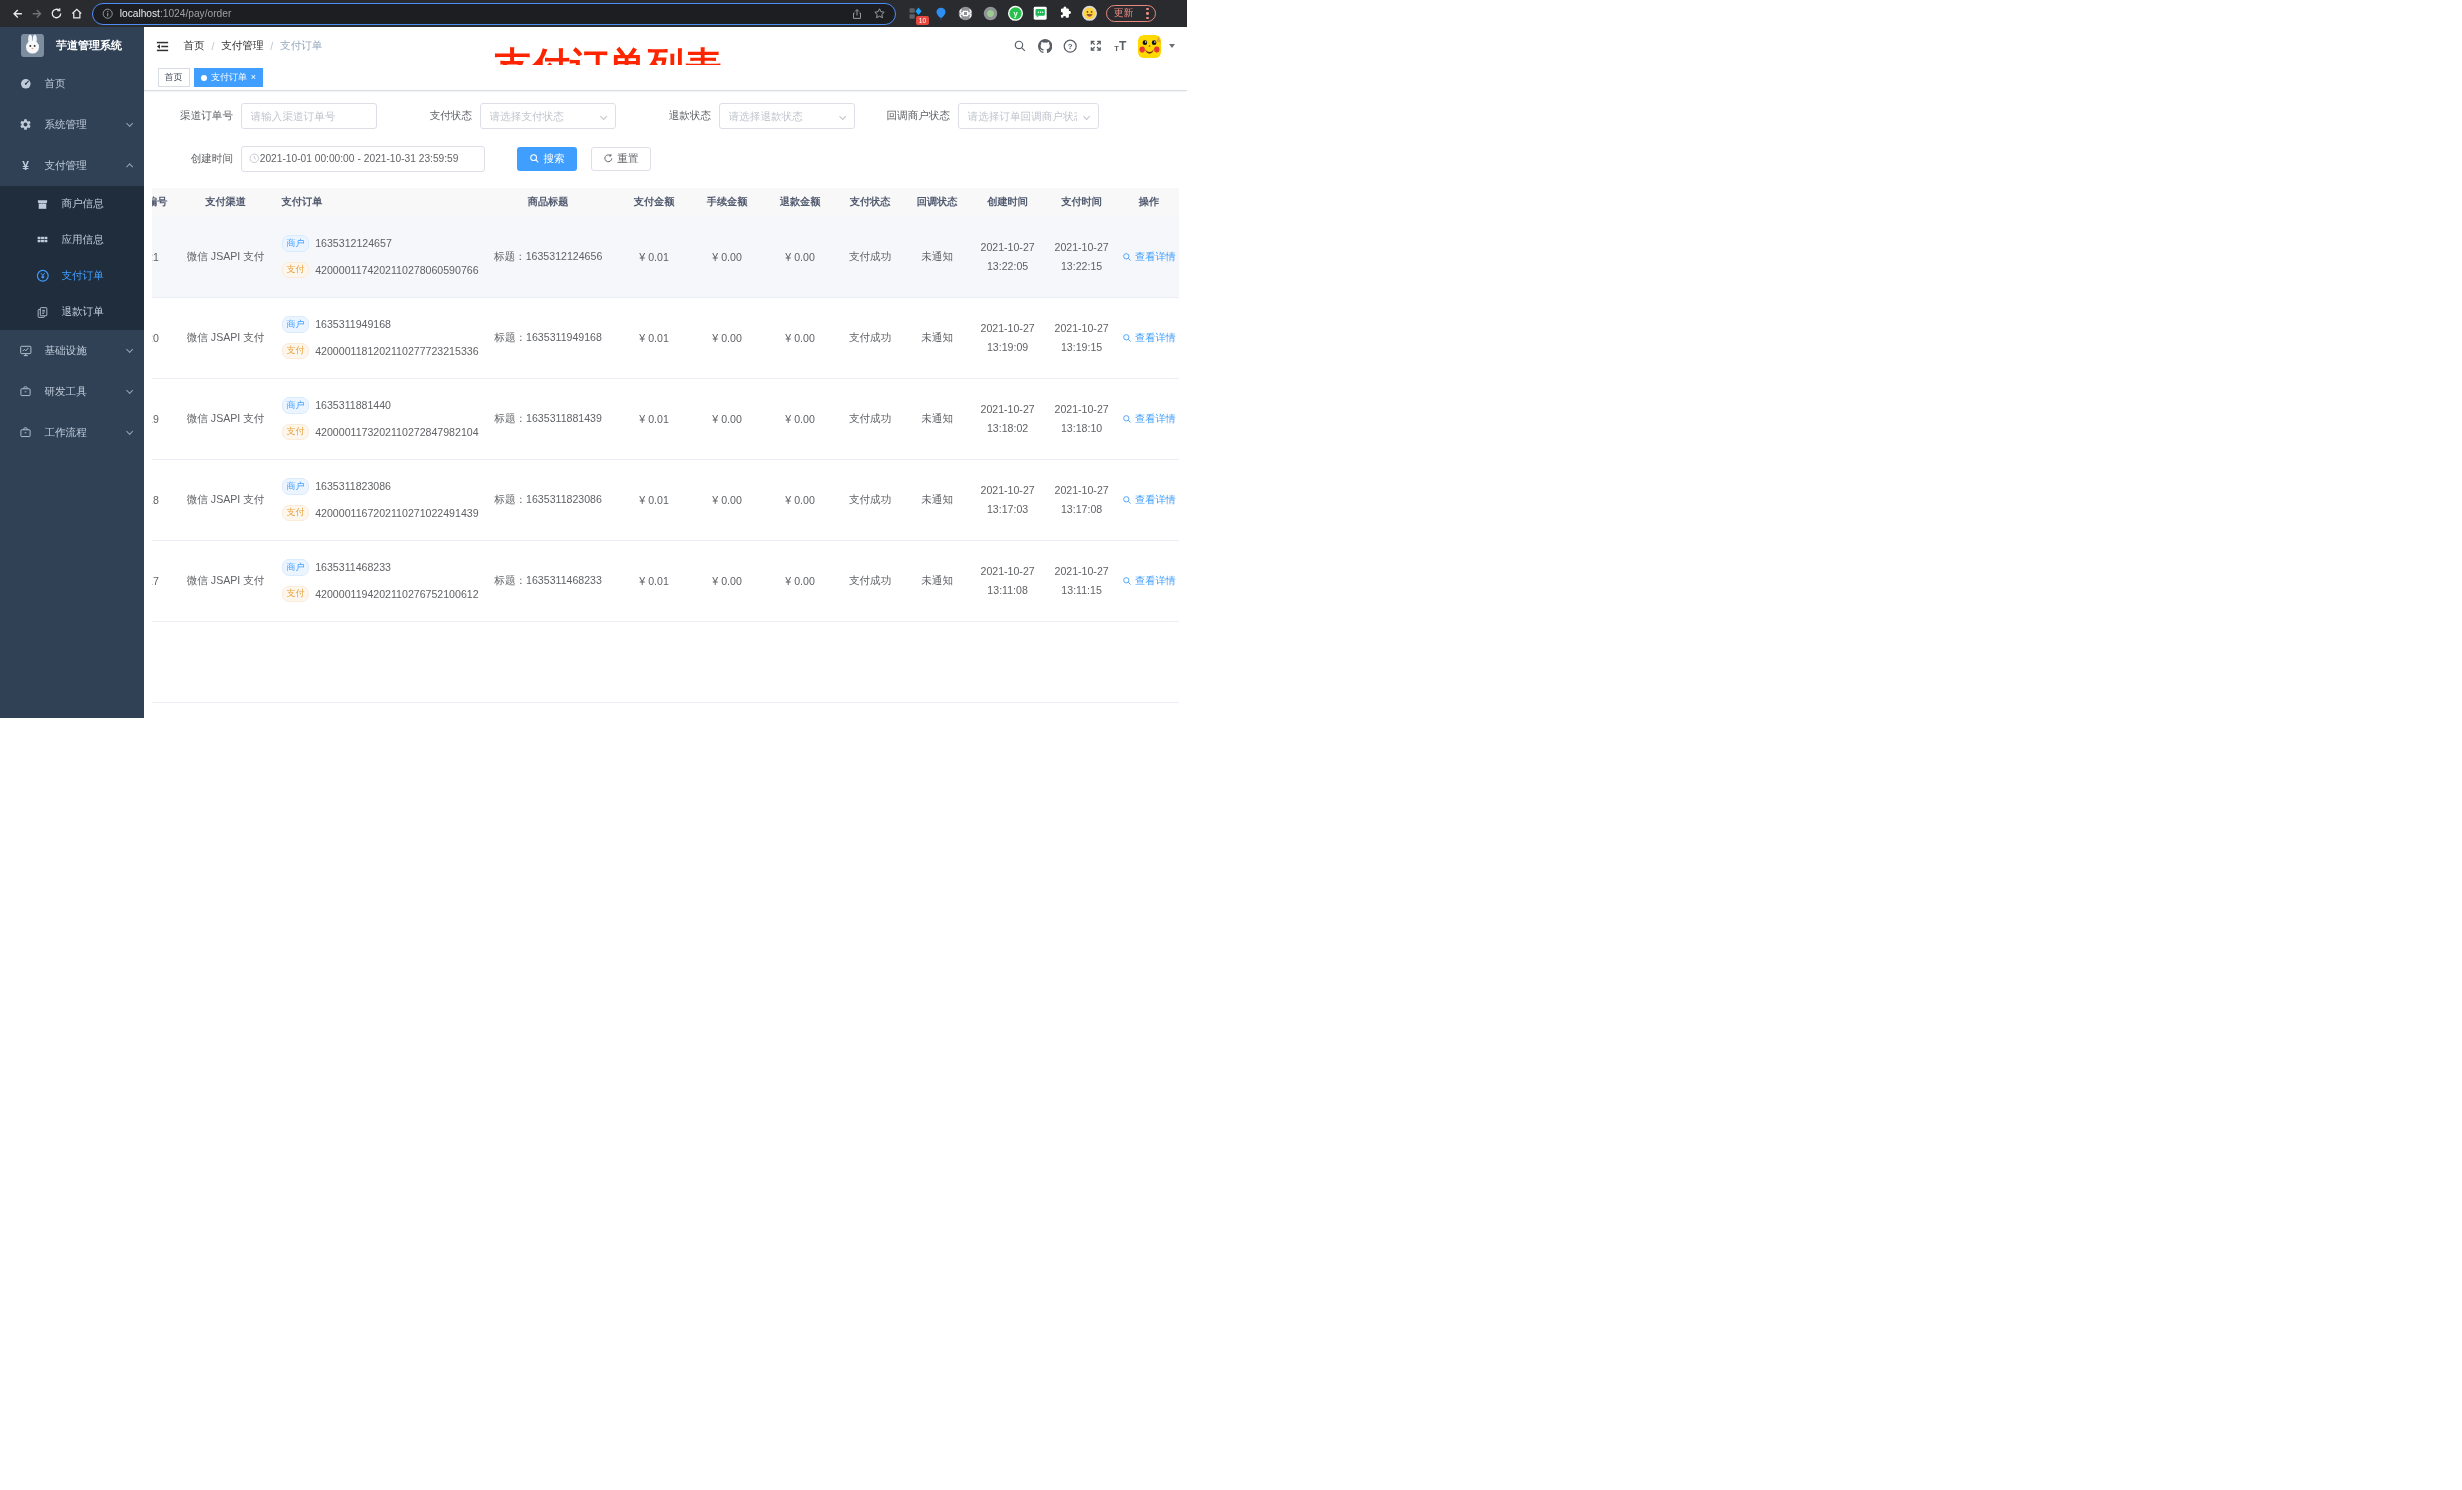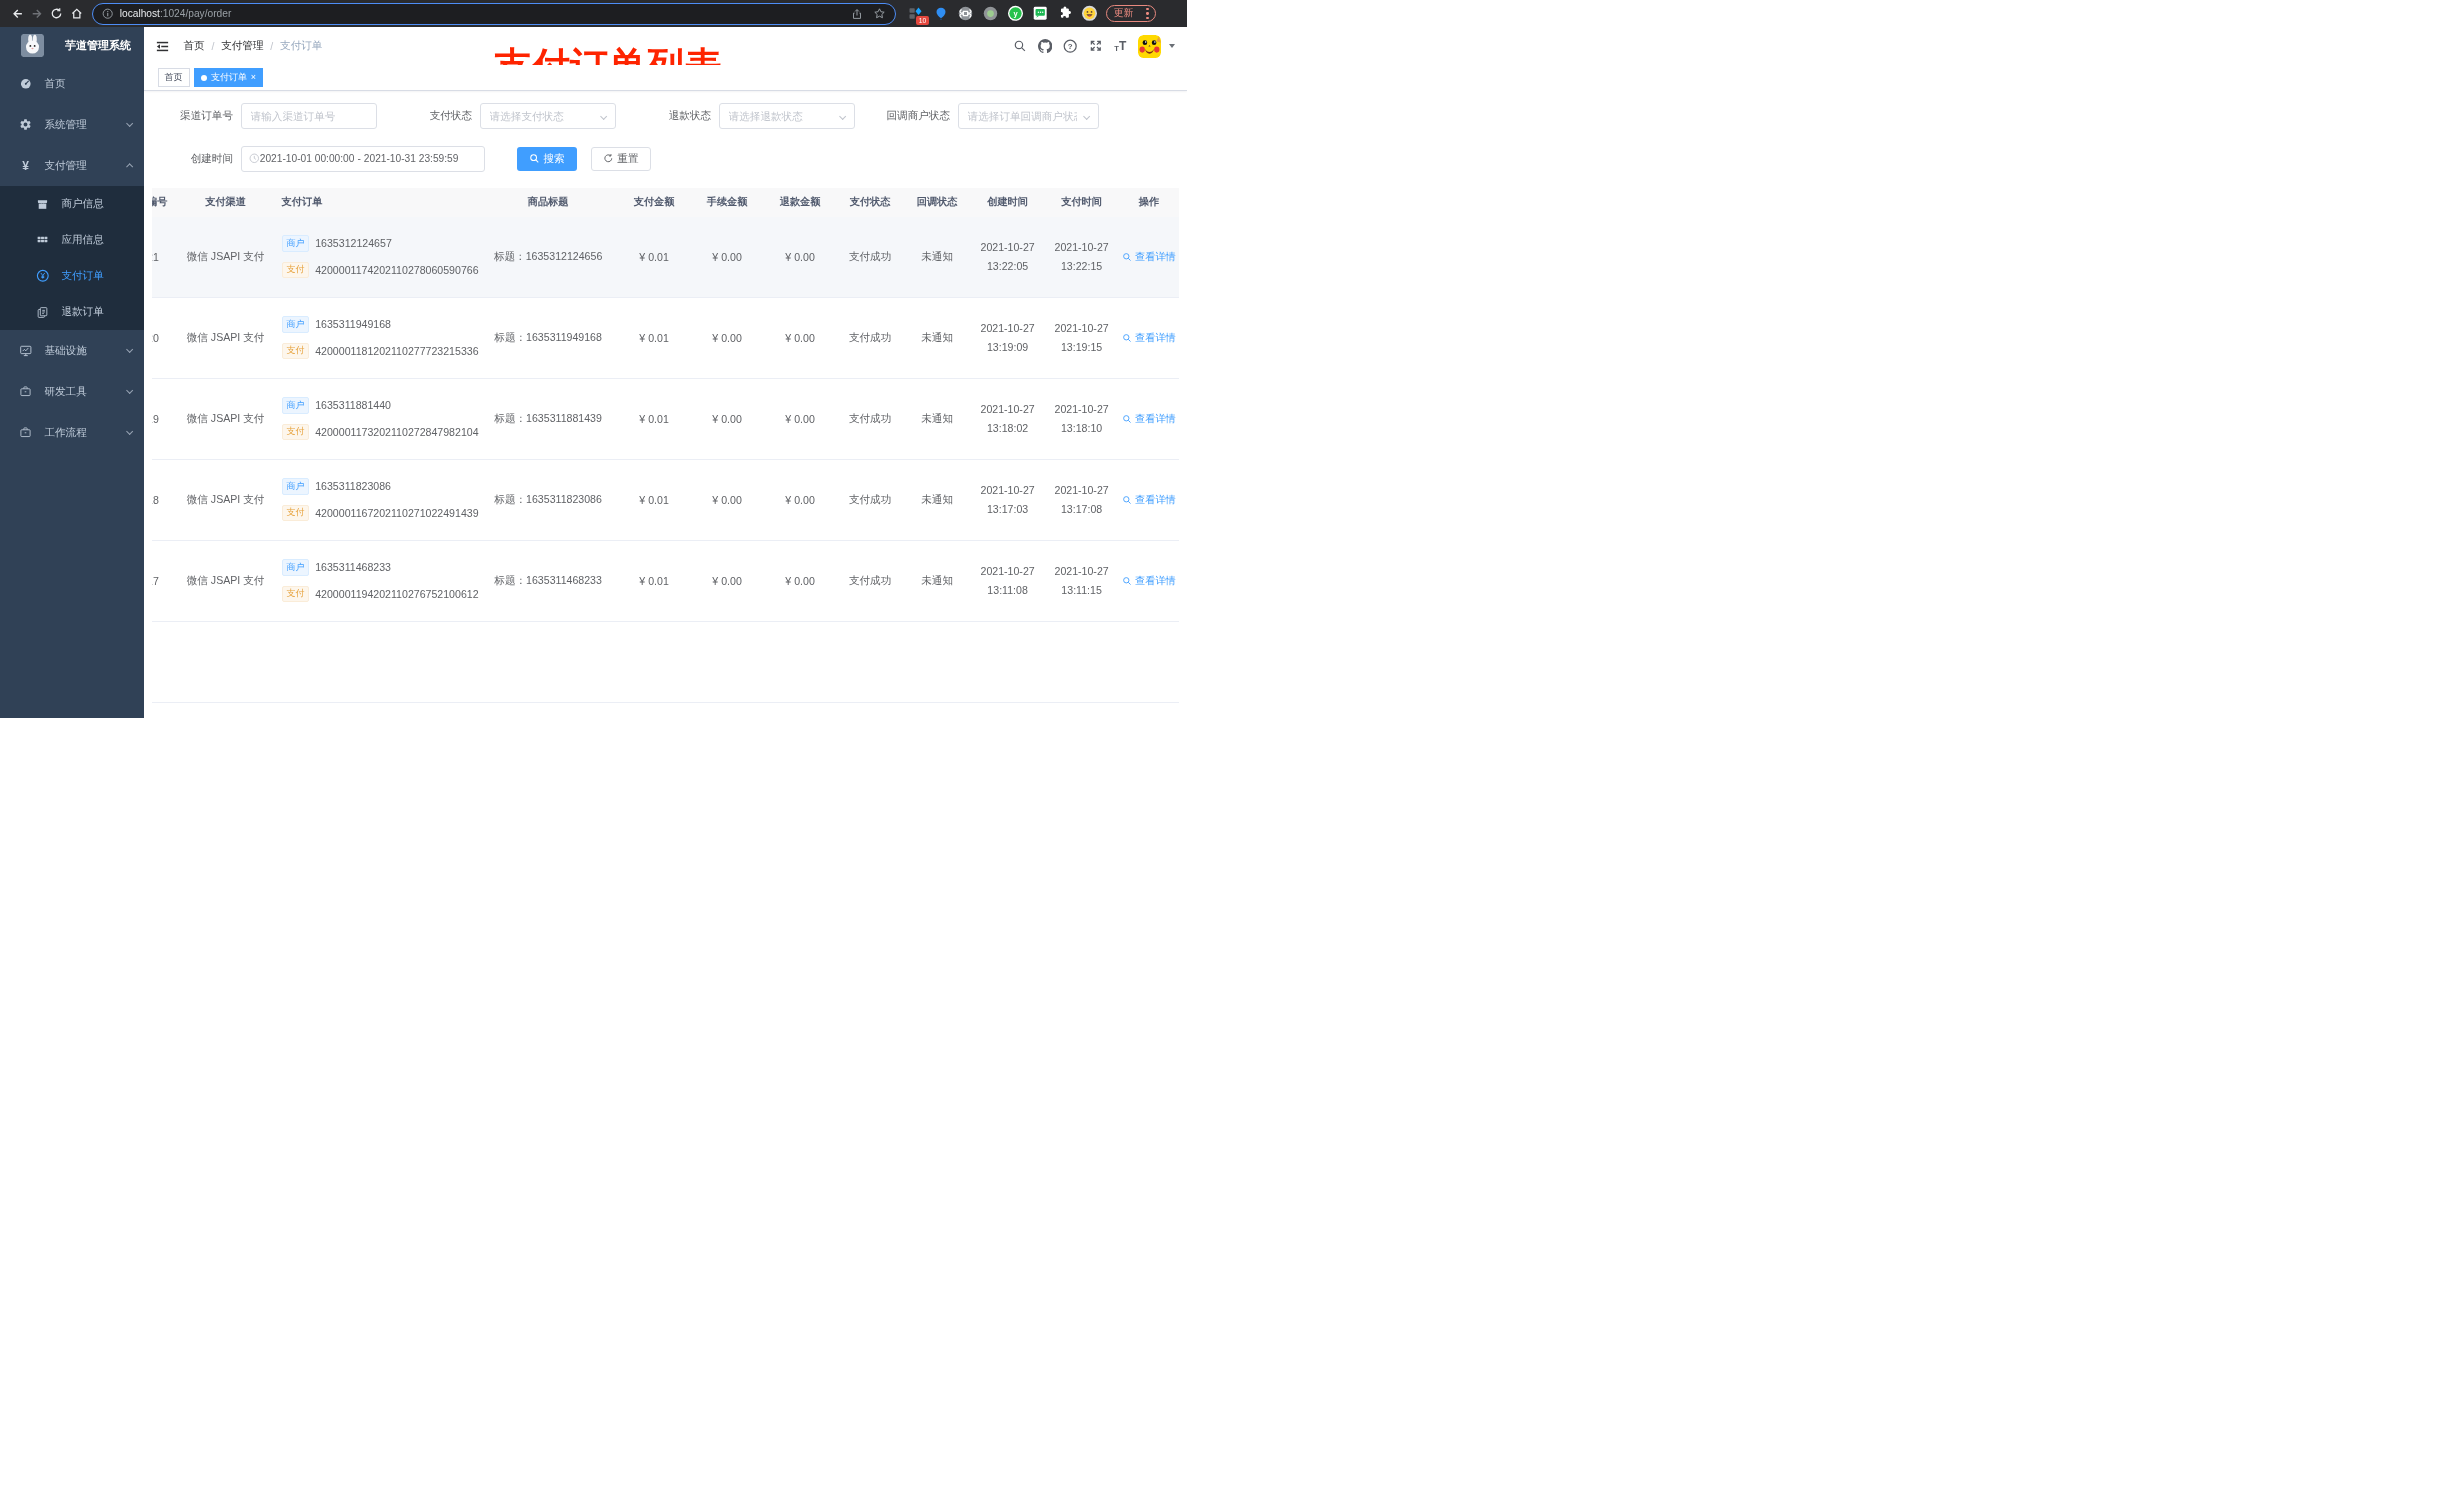--- a/index.html
+++ b/index.html
@@ -16,21 +16,21 @@
   .ext-row { display: flex; align-items: center; gap: 9.8px; margin-left: 12px; }
   .ext { position: relative; width: 15px; height: 15px; display: flex; align-items: center; justify-content: center; }
   .ext-badge { position: absolute; right: -5.3px; bottom: -3.8px; background: #e3473d; color: #fff; font-size: 6.8px; padding: 0.8px 2.3px; border-radius: 1.9px; line-height: 1.1; }
   .update-pill { margin-left: 9px; height: 17.4px; border: 1.1px solid #e8897f; border-radius: 9.8px; color: #ec8b80; font-size: 9.8px; display: flex; align-items: center; gap: 13px; padding: 0 6.8px; }
   .vdots { display: inline-flex; flex-direction: column; gap: 1.9px; }
   .vdots i { width: 2.3px; height: 2.3px; border-radius: 50%; background: #ec8b80; }
 
   
   .app { display: flex; height: 691px; }
   .sidebar { width: 144px; background: #304156; color: #bfcbd9; flex: 0 0 auto; font-size: 10.6px; }
-  .logo-row { height: 36px; display: flex; align-items: center; padding-left: 21px; gap: 21px; }
+  .logo-row { height: 36px; display: flex; align-items: center; padding-left: 21px; gap: 12px; }
   .logo-row .title { color: #fff; font-weight: 700; font-size: 11px; }
   .menu-item { height: 41px; display: flex; align-items: center; padding: 0 12px 0 18px; cursor: pointer; }
   .mi-icon { width: 15px; margin-right: 11.4px; display: flex; justify-content: center; align-items: center; }
   .mi-label { flex: 1; }
   .submenu { background: #1f2d3d; }
   .submenu .menu-item { height: 36px; padding-left: 35px; }
   .menu-item.active { color: #409eff; }
   .chev { width: 5.3px; height: 5.3px; border-right: 1.1px solid #97a3b3; border-bottom: 1.1px solid #97a3b3; transform: rotate(45deg); margin-top: -2.3px; }
   .chev.up { transform: rotate(-135deg); margin-top: 3px; }
   .yuan-glyph { font-weight: 700; font-size: 12px; color: #bfcbd9; }
@@ -83,21 +83,21 @@
   .thead, .tr { display: grid; grid-template-columns: 33px 82px 212px 139px 73px 73px 73px 67px 67px 74px 74px 1fr; align-items: center; }
   .thead { height: 29px; background: #f8f8f9; color: #515a6e; font-weight: 700; font-size: 10.2px; }
   .th, .td { text-align: center; overflow: hidden; white-space: nowrap; }
   .th.c-order, .td.c-order { text-align: left; padding-left: 15px; }
   .c-id { overflow: hidden; text-align: left; }
   .th.c-id span, .td.c-id span { display: inline-block; margin-left: -4.5px; }
   .tr { height: 81px; border-bottom: 0.8px solid #ebeef5; background: #fff; }
   .tr.highlighted { background: #f5f7fa; }
   .order-line { display: flex; align-items: center; gap: 6px; }
   .order-line + .order-line { margin-top: 9.8px; }
-  .tag { display: inline-flex; align-items: center; height: 16.7px; padding: 0 3.8px; border-radius: 2px; font-size: 9px; flex: 0 0 auto; }
+  .tag { display: inline-flex; align-items: center; height: 16.7px; padding: 0 3.8px; border-radius: 7px; font-size: 9px; flex: 0 0 auto; }
   .tag:empty { display: none; }
   .tag-m { background: #ecf5ff; border: 0.8px solid #d9ecff; color: #409eff; }
   .tag-p { background: #fdf6ec; border: 0.8px solid #faecd8; color: #e6a23c; }
   .td .dline { line-height: 1.75; }
   .detail-link { color: #409eff; display: inline-flex; align-items: center; gap: 3px; font-size: 10.2px; cursor: pointer; text-decoration: none; }
   .detail-link .lbl:empty { display: none; }
 </style>
 </head>
 <body>
 

